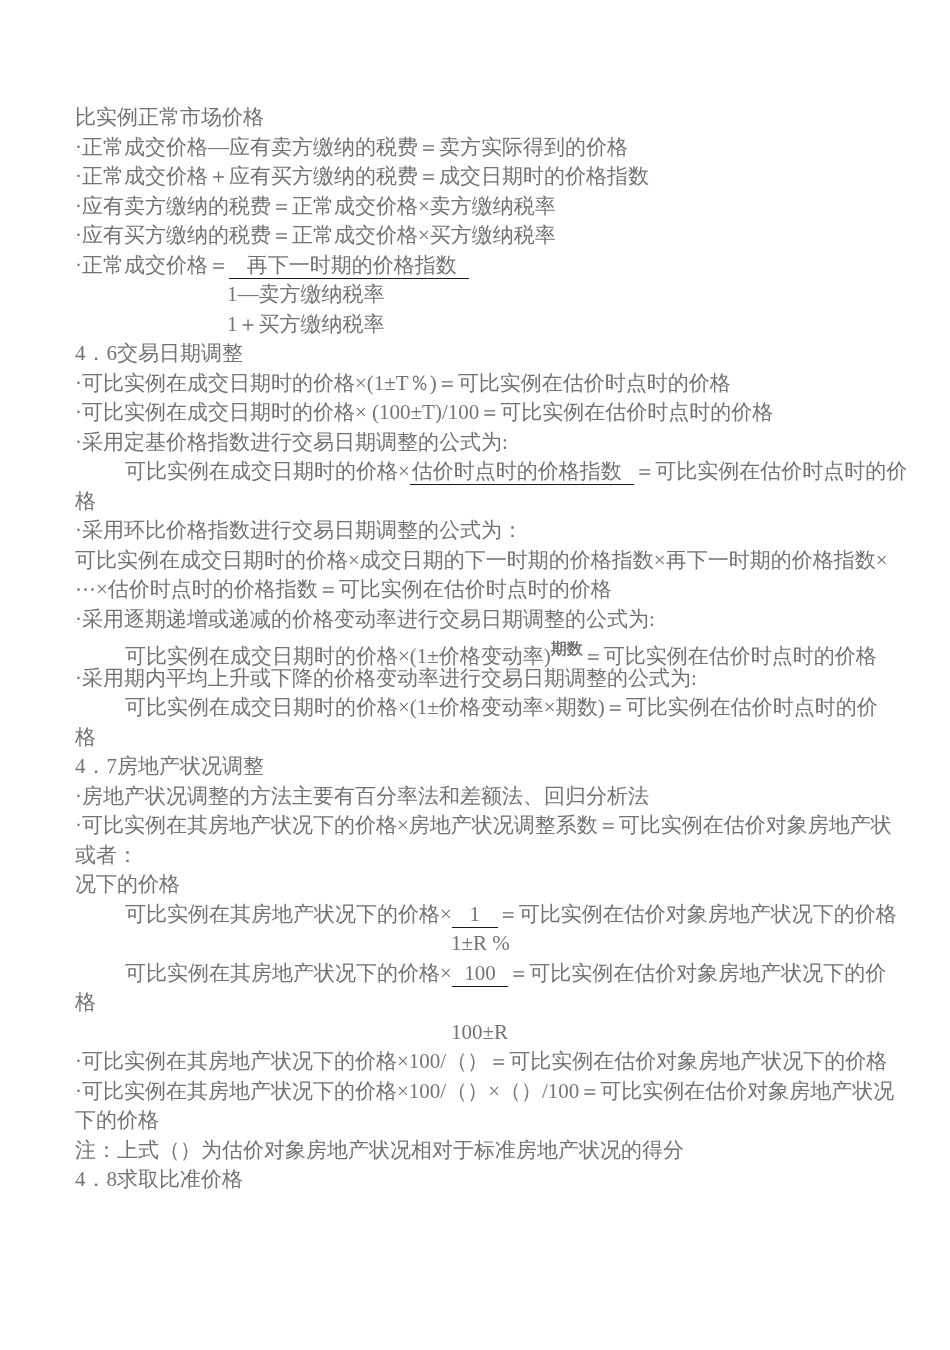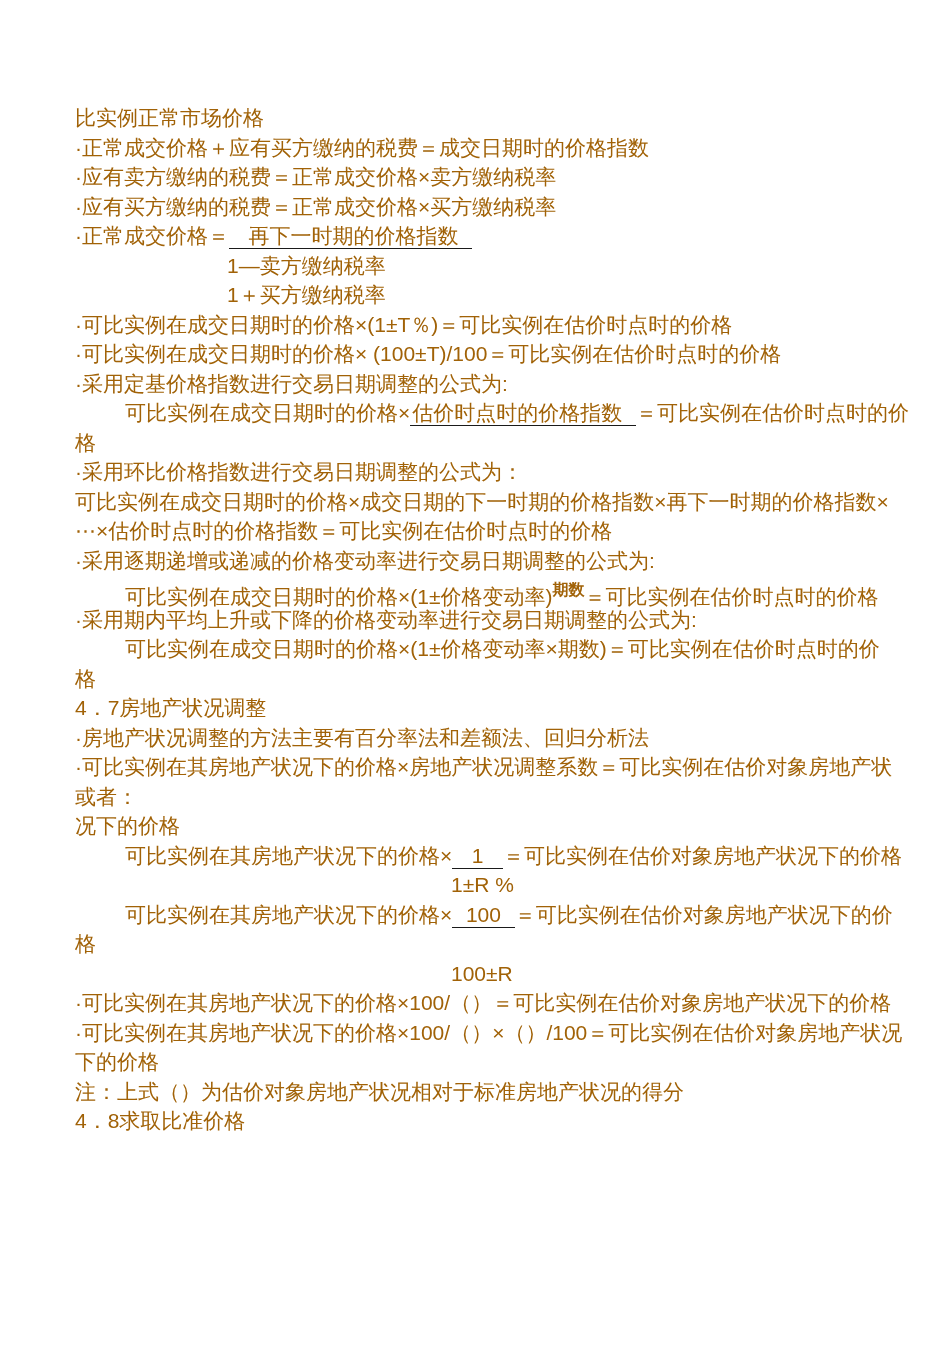--- a/index.html
+++ b/index.html
@@ -7,24 +7,24 @@
     width: 950px;
     height: 1350px;
     background: #ffffff;
     overflow: hidden;
   }
   #doc {
     box-sizing: border-box;
     width: 874px;
     height: 1350px;
     padding: 103px 0 0 75px;
-    font-family: Liberation Sans, sans-serif;
+    font-family: Liberation Serif, serif;
     font-size: 21px;
     line-height: 29.5px;
-    color: #a16207;
+    color: #737373;
   }
   .line { white-space: pre; height: 29.5px; }
   .indent  { padding-left: 50px;  }   
   .denom1  { padding-left: 152px; }   
   .denom2  { padding-left: 225px; }   
   .denom3  { padding-left: 376px; }   
   .u {
     border-bottom: 1.4px solid #1a1a1a;
     padding: 0 2px 1px 2px;
   }
@@ -33,26 +33,28 @@
     font-weight: bold;
     vertical-align: 9px;
     letter-spacing: 0px;
   }
 </style>
 </head>
 <body>
 
 <div id="doc">
     <div class="line"><span>比实例正常市场价格</span></div>
+    <div class="line"><span>·正常成交价格—应有卖方缴纳的税费＝卖方实际得到的价格</span></div>
     <div class="line"><span>·正常成交价格＋应有买方缴纳的税费＝成交日期时的价格指数</span></div>
     <div class="line"><span>·应有卖方缴纳的税费＝正常成交价格×卖方缴纳税率</span></div>
     <div class="line"><span>·应有买方缴纳的税费＝正常成交价格×买方缴纳税率</span></div>
     <div class="line"><span>·正常成交价格＝</span><span class="u">   再下一时期的价格指数  </span></div>
     <div class="line denom1"><span>1—卖方缴纳税率</span></div>
     <div class="line denom1"><span>1＋买方缴纳税率</span></div>
+    <div class="line"><span>4．6交易日期调整</span></div>
     <div class="line"><span>·可比实例在成交日期时的价格×(1±T％)＝可比实例在估价时点时的价格</span></div>
     <div class="line"><span>·可比实例在成交日期时的价格× (100±T)/100＝可比实例在估价时点时的价格</span></div>
     <div class="line"><span>·采用定基价格指数进行交易日期调整的公式为:</span></div>
     <div class="line indent"><span>可比实例在成交日期时的价格×</span><span class="u">估价时点时的价格指数  </span><span>＝可比实例在估价时点时的价</span></div>
     <div class="line"><span>格</span></div>
     <div class="line"><span>·采用环比价格指数进行交易日期调整的公式为：</span></div>
     <div class="line"><span>可比实例在成交日期时的价格×成交日期的下一时期的价格指数×再下一时期的价格指数×</span></div>
     <div class="line"><span>⋯×估价时点时的价格指数＝可比实例在估价时点时的价格</span></div>
     <div class="line"><span>·采用逐期递增或递减的价格变动率进行交易日期调整的公式为:</span></div>
     <div class="line indent"><span>可比实例在成交日期时的价格×(1±价格变动率)</span><span class="sup">期数</span><span>＝可比实例在估价时点时的价格</span></div>

